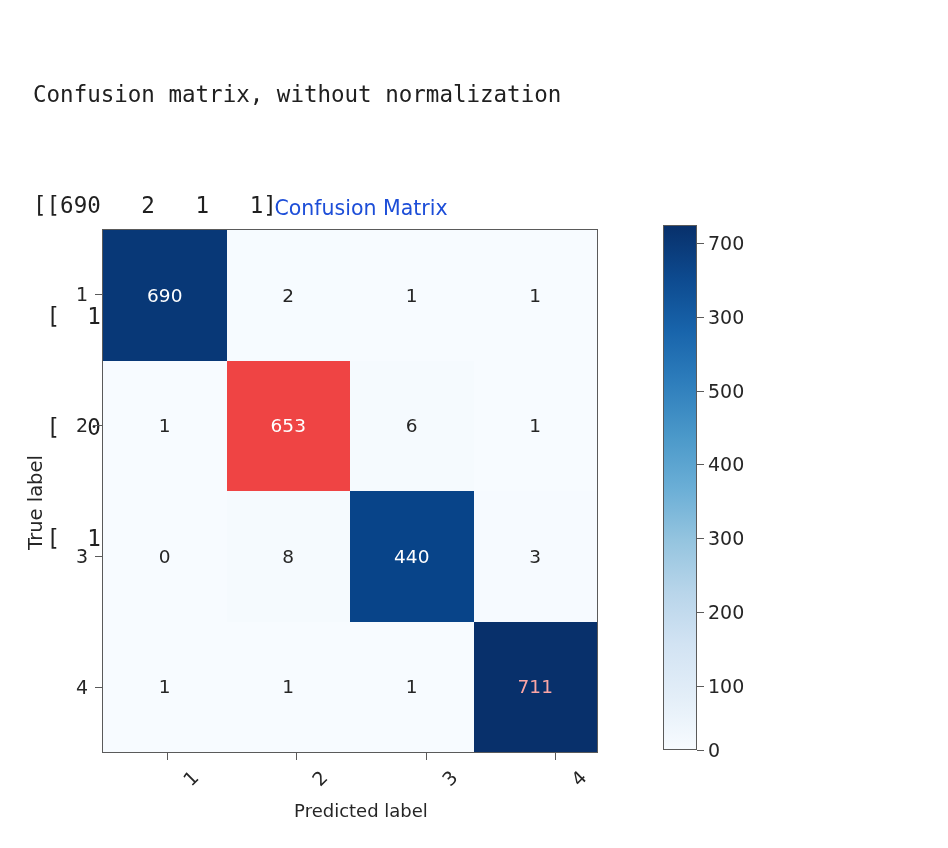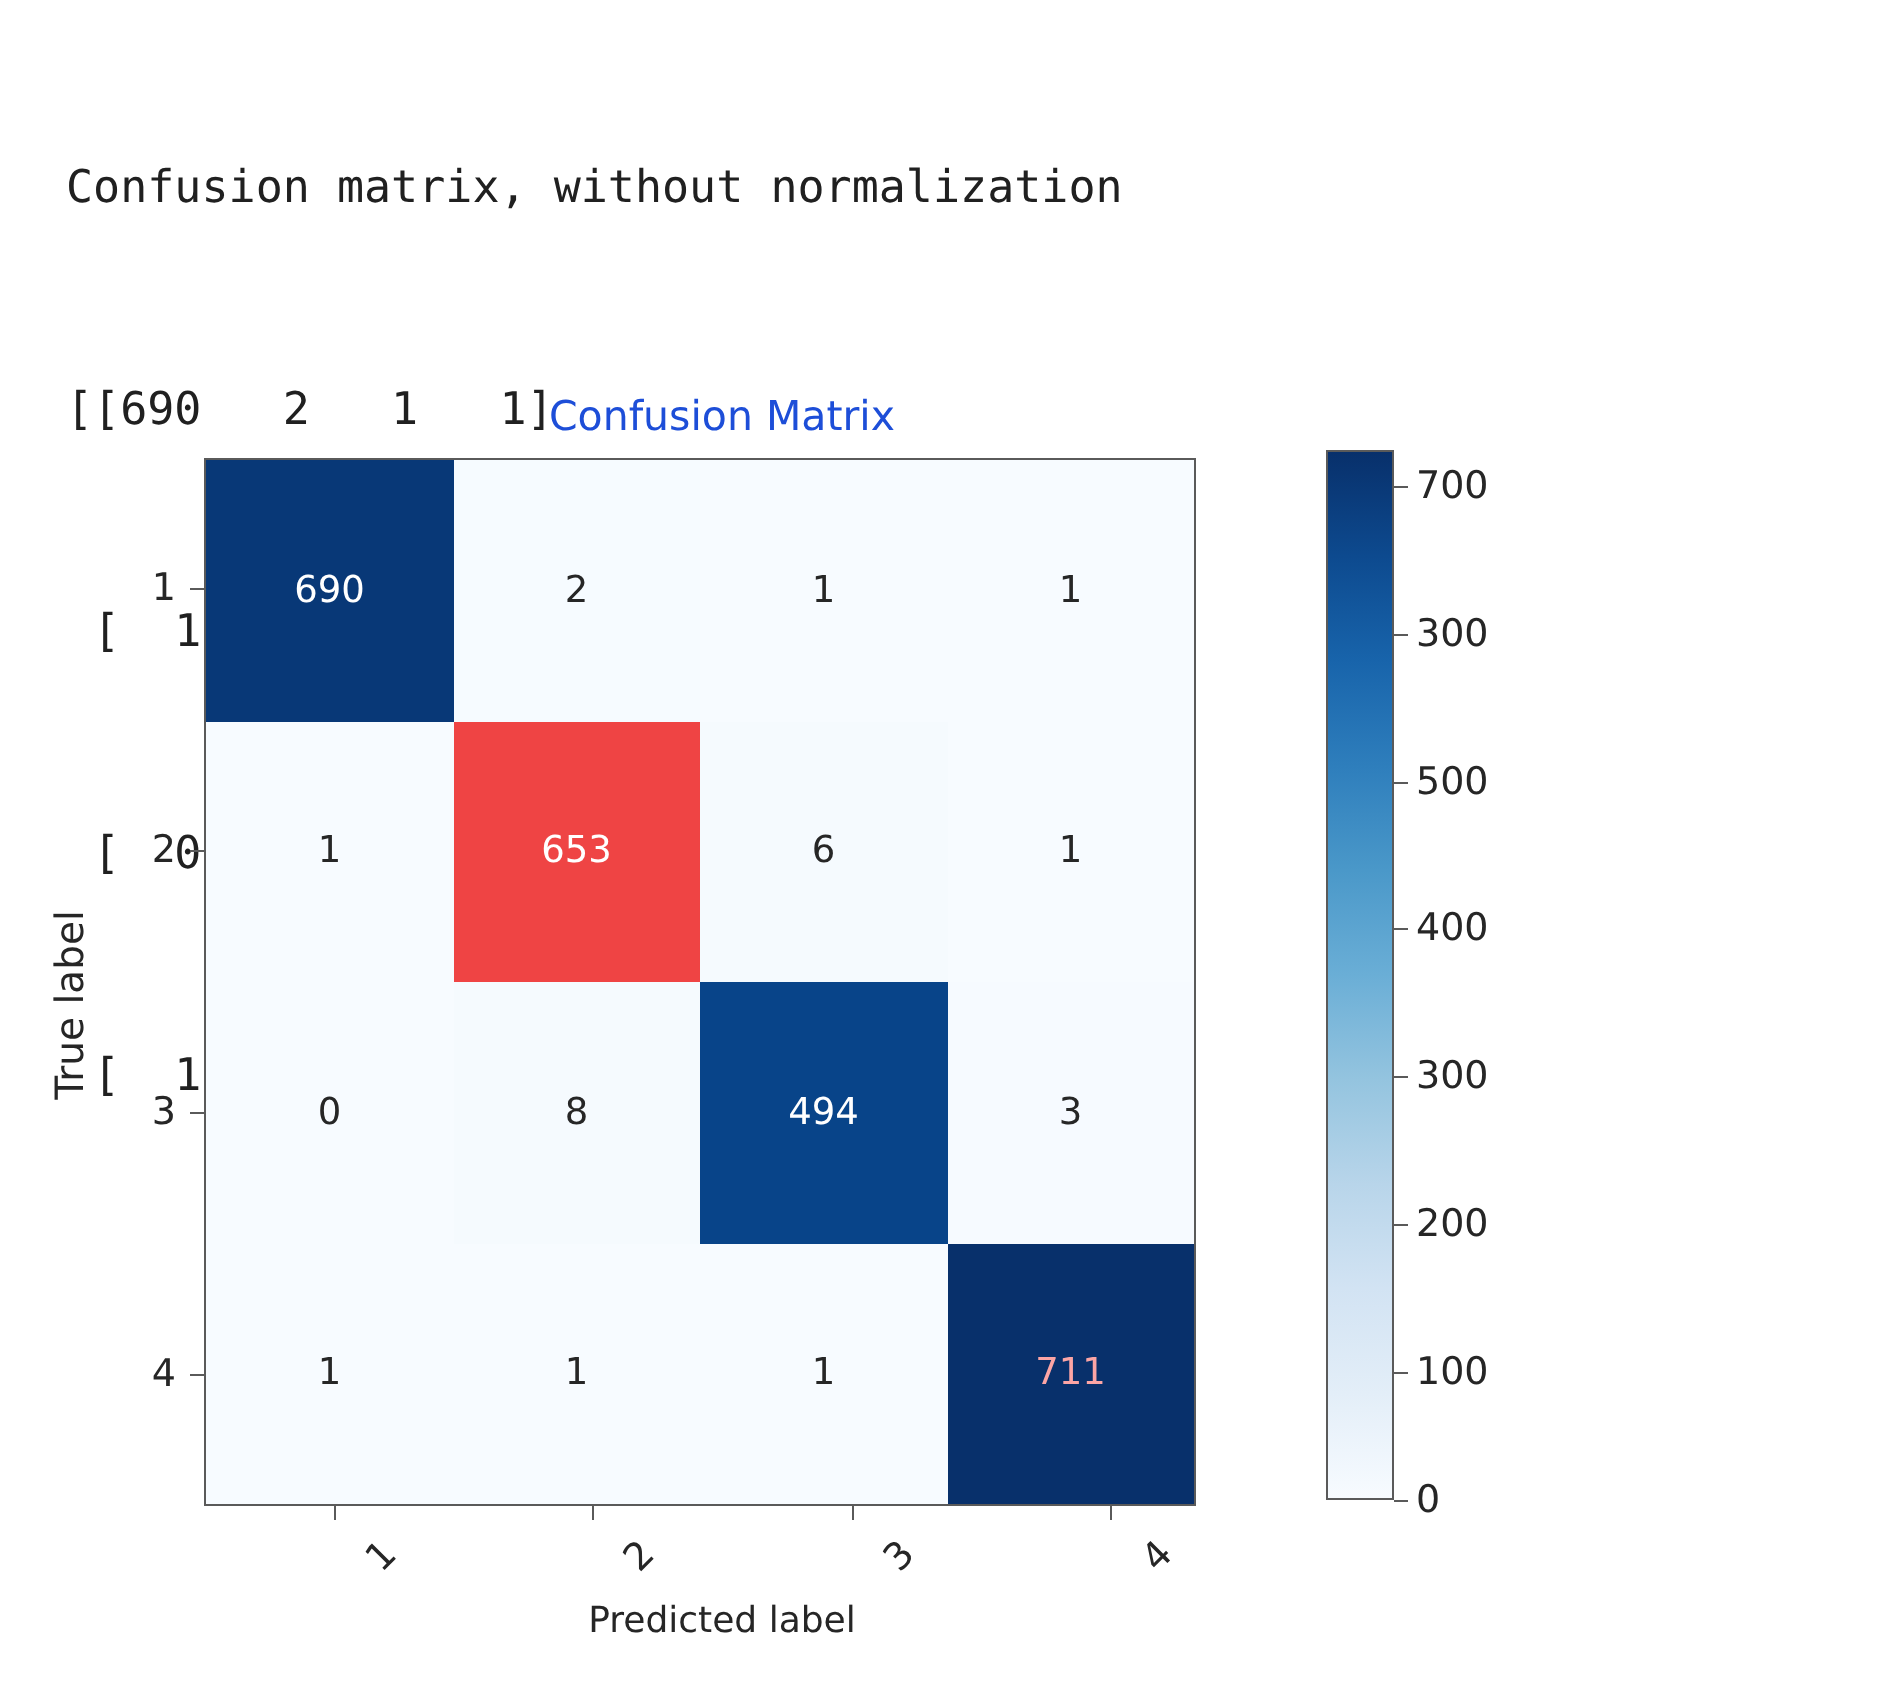--- a/index.html
+++ b/index.html
@@ -238,21 +238,21 @@
           <span class="cell-value" style="color: rgb(38, 38, 38);">1</span>
         </div>
 
       <div class="cell" style="background: rgb(247, 251, 255);">
           <span class="cell-value" style="color: rgb(38, 38, 38);">0</span>
         </div>
       <div class="cell" style="background: rgb(245, 250, 254);">
           <span class="cell-value" style="color: rgb(38, 38, 38);">8</span>
         </div>
       <div class="cell" style="background: rgb(8, 68, 137);">
-          <span class="cell-value" style="color: rgb(255, 255, 255);">494</span>
+          <span class="cell-value" style="color: rgb(255, 255, 255);">440</span>
         </div>
       <div class="cell" style="background: rgb(246, 250, 255);">
           <span class="cell-value" style="color: rgb(38, 38, 38);">3</span>
         </div>
 
       <div class="cell" style="background: rgb(247, 251, 255);">
           <span class="cell-value" style="color: rgb(38, 38, 38);">1</span>
         </div>
       <div class="cell" style="background: rgb(247, 251, 255);">
           <span class="cell-value" style="color: rgb(38, 38, 38);">1</span>

